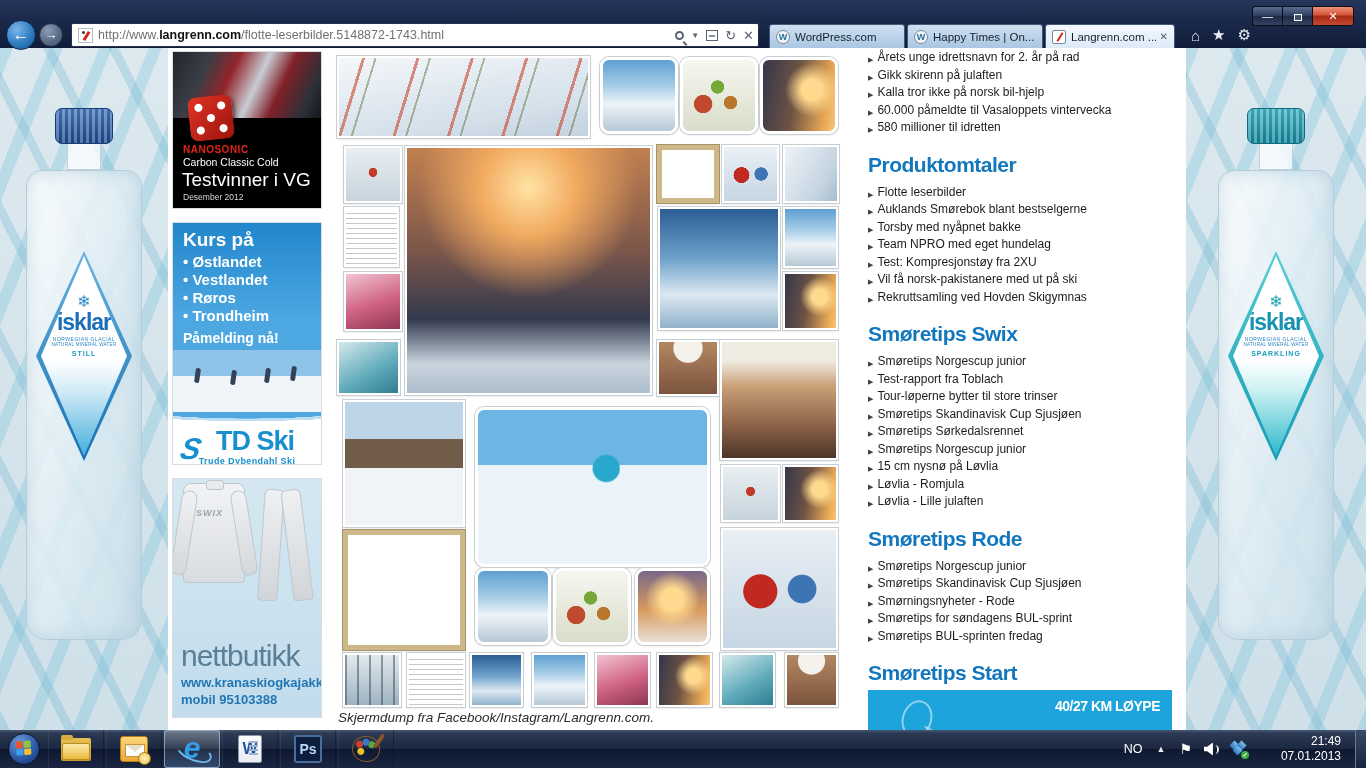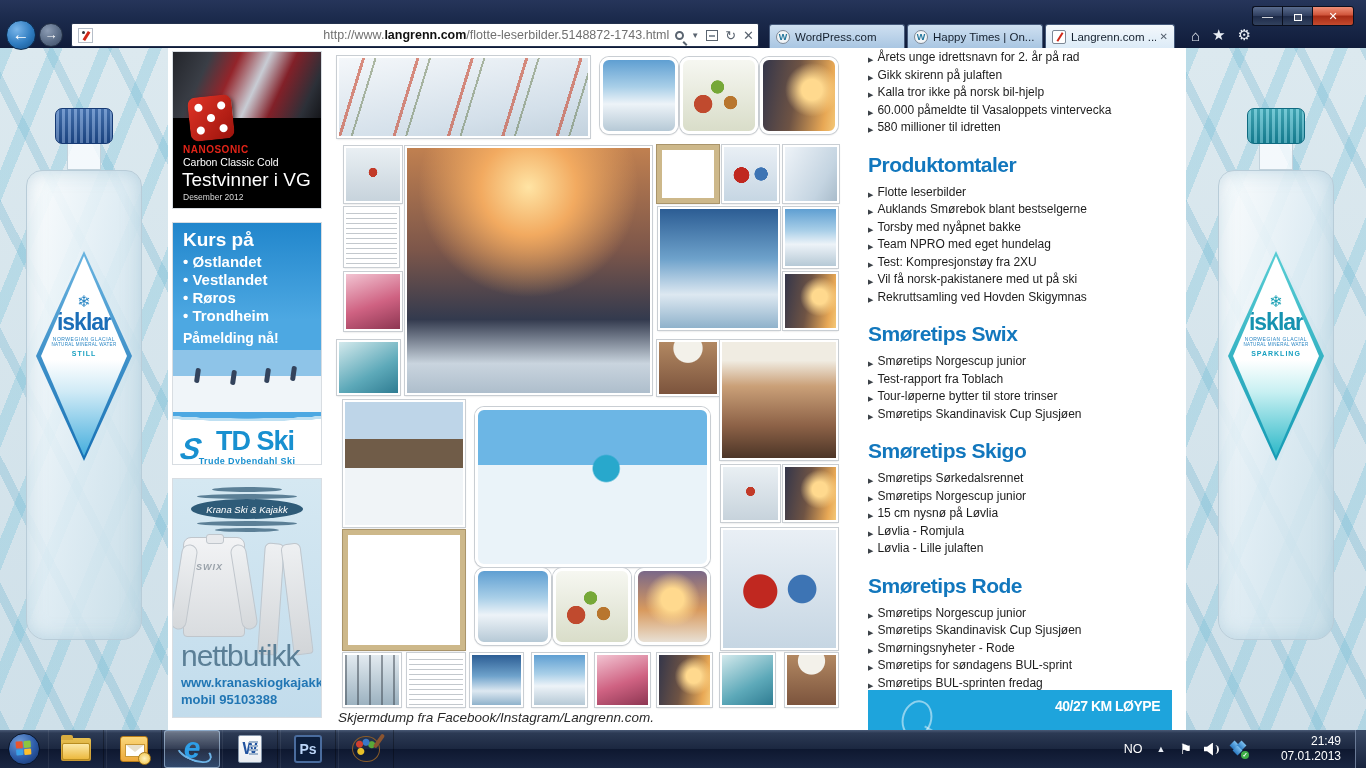--- a/index.html
+++ b/index.html
@@ -22,21 +22,21 @@
   .navcircle { width:30px; height:30px; border-radius:50%; position:relative; top:0px; margin-left:6px;
     background:radial-gradient(circle at 35% 30%, #7ab6ea, #2f7cc0 55%, #145088); border:1px solid #0c2b4e;
     color:#fff; text-align:center; line-height:28px; font-size:17px; font-weight:bold; flex:0 0 auto; }
   .navcircle.fwd { width:24px; height:24px; line-height:22px; font-size:13px; margin-left:3px;
     background:radial-gradient(circle at 35% 30%, #8c9cb4, #5a6c86 55%, #3c4c66); border-color:#222f44; }
   .addressbar { height:24px; flex:0 0 auto; width:688px; margin-left:8px; background:#fff;
     border:1px solid #24324e; border-radius:2px; display:flex; align-items:center; padding:0 4px; }
   .favicon { width:15px; height:15px; border:1px solid #b6bec8; background:#fff; position:relative; margin:0 5px 0 2px; flex:0 0 auto; }
   .favicon i { position:absolute; left:6px; top:2px; width:3px; height:10px; background:#d02818; transform:rotate(32deg); }
   .favicon b { position:absolute; left:3px; top:2px; width:3px; height:3px; border-radius:50%; background:#30343c; }
-  .urltext { font-size:12.5px; color:#707070; white-space:nowrap; overflow:hidden; flex:1 1 auto;text-align:right; }
+  .urltext { font-size:12.5px; color:#707070; white-space:nowrap; overflow:hidden; flex:1 1 auto; }
   .urltext .dom { color:#101010; font-weight:bold; }
   .abicons { display:flex; align-items:center; gap:7px; color:#5a6470; flex:0 0 auto; padding-left:6px; }
   .mag { width:9px; height:9px; border:2px solid #5a6470; border-radius:50%; position:relative; }
   .mag::after { content:""; position:absolute; left:7px; top:8px; width:2px; height:5px; background:#5a6470; transform:rotate(-45deg); }
   .caret { font-size:8px; }
   .compat { width:12px; height:11px; border:1px solid #5a6470; position:relative; }
   .compat::after { content:""; position:absolute; left:2px; top:4px; right:2px; height:2px; background:#8a949e; }
   .ab-sym { font-size:13px; line-height:13px; }
   .tabs { display:flex; align-items:flex-end; height:26px; margin-left:10px; flex:0 0 auto; }
   .tab { height:24px; width:136px; border:1px solid #45597a; border-bottom:none; border-radius:3px 3px 0 0;
@@ -380,29 +380,20 @@
             <div class="skierfig" style="left:118px; top:16px;"></div>
           </div>
           <div class="wave"></div>
           <div class="logoarea">
             <span class="tdswirl">S</span>
             <div class="tdtext">TD Ski</div>
             <div class="tdsub">Trude Dybendahl Ski</div>
           </div>
         </div>
         <div class="ad ad3">
-          <div class="kranalogo">
-            <span class="bar" style="top:0; width:70px; height:5px;"></span>
-            <span class="bar" style="top:7px; width:100px; height:5px;"></span>
-            <span class="bar" style="top:34px; width:100px; height:5px;"></span>
-            <span class="bar" style="top:41px; width:64px; height:4px;"></span>
-            <span class="oval">
-                <span>Krana Ski &amp; Kajakk</span>
-              </span>
-          </div>
           <div class="clothes">
             <div class="shirt">
               <div class="sleeve l"></div>
                 <div class="sleeve r"></div>
               <span class="swx">SWIX</span>
             </div>
             <div class="pants">
               <div class="leg a"></div>
                 <div class="leg b"></div>
             </div>
@@ -521,21 +512,20 @@
               <div class="slink">
                 <span class="arr">▶</span>
                 <span class="txt">Tour-løperne bytter til store trinser</span>
               </div>
               <div class="slink">
                 <span class="arr">▶</span>
                 <span class="txt">Smøretips Skandinavisk Cup Sjusjøen</span>
               </div>
             </div>
             <div class="sidesec">
-              <h2>Smøretips Skigo</h2>
               <div class="slink">
                 <span class="arr">▶</span>
                 <span class="txt">Smøretips Sørkedalsrennet</span>
               </div>
               <div class="slink">
                 <span class="arr">▶</span>
                 <span class="txt">Smøretips Norgescup junior</span>
               </div>
               <div class="slink">
                 <span class="arr">▶</span>

